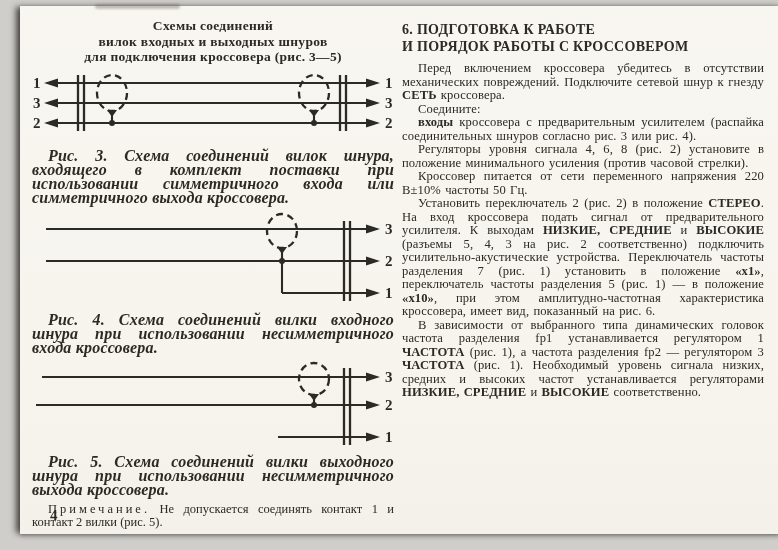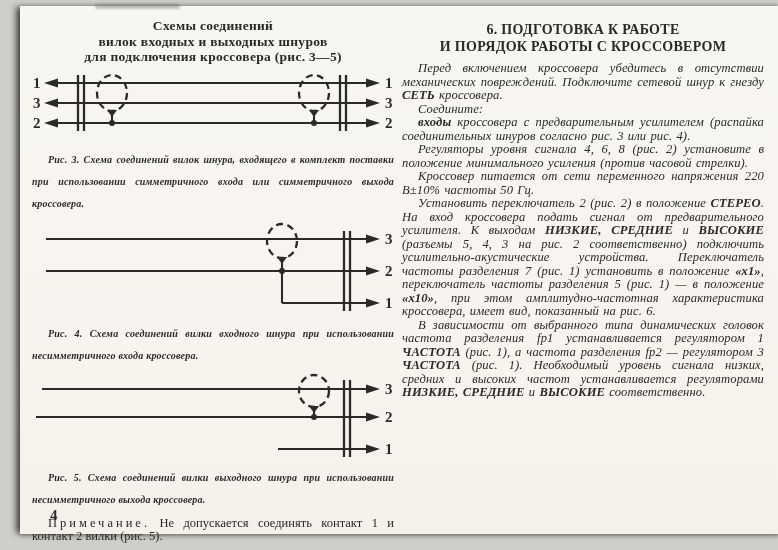--- a/index.html
+++ b/index.html
@@ -16,32 +16,32 @@
   }
   .artifact{position:absolute;left:75px;top:-2px;width:85px;height:5px;
     background:rgba(90,88,80,.35);border-radius:3px;filter:blur(1px);}
   .col-left{position:absolute;left:12px;top:12px;width:362px;}
   .col-right{position:absolute;left:382px;top:16px;width:362px;}
 
   .fig-heading{font-weight:bold;font-size:13.5px;line-height:15.5px;text-align:center;letter-spacing:.3px;}
   .fig-heading div{white-space:nowrap;}
   svg.fig{display:block;margin:4px 0 2px 0;}
   .caption{
-    font-style:italic;font-weight:bold;font-size:10px;line-height:22px;
+    font-style:italic;font-weight:bold;font-size:16px;line-height:14px;
     text-align:justify;text-indent:16px;margin:2px 0 4px 0;letter-spacing:.2px;font-family:Liberation Serif, serif;
   }
   .note{font-size:12.5px;line-height:13.8px;text-align:justify;text-indent:16px;margin-top:6px;}
   .note .spaced{letter-spacing:3px;}
   .page-number{position:absolute;left:30px;bottom:10px;font-weight:bold;font-size:15px;}
 
-  .main-heading{font-weight:bold;font-size:14px;line-height:16.5px;text-align:center;letter-spacing:.3px;margin-bottom:7px;}
+  .main-heading{font-weight:bold;font-size:14px;line-height:16.5px;text-align:left;letter-spacing:.3px;margin-bottom:7px;}
   .main-heading div{white-space:nowrap;}
   .col-right p{
     margin:0;font-size:12.6px;line-height:13.5px;text-align:justify;
-    text-indent:16px;letter-spacing:.1px;word-spacing:1px;font-style:italic;
+    text-indent:16px;letter-spacing:.1px;word-spacing:1px;
   }
   .subheading{font-weight:bold;font-size:13px;line-height:15px;text-align:center;margin:6px 0 5px 0;letter-spacing:.3px;}
 
   svg.fig line,svg.fig ellipse{stroke:#2b2a24;}
   svg.fig .wire{stroke-width:2.1;}
   svg.fig .bar{stroke-width:2.3;}
   svg.fig .shield{fill:none;stroke-width:2.3;stroke-dasharray:7 4.5;}
   svg.fig polygon,svg.fig circle{fill:#2b2a24;}
   svg.fig text{font-family:"Liberation Serif","DejaVu Serif",serif;font-weight:bold;font-size:15px;fill:#2b2a24;}
 </style>

